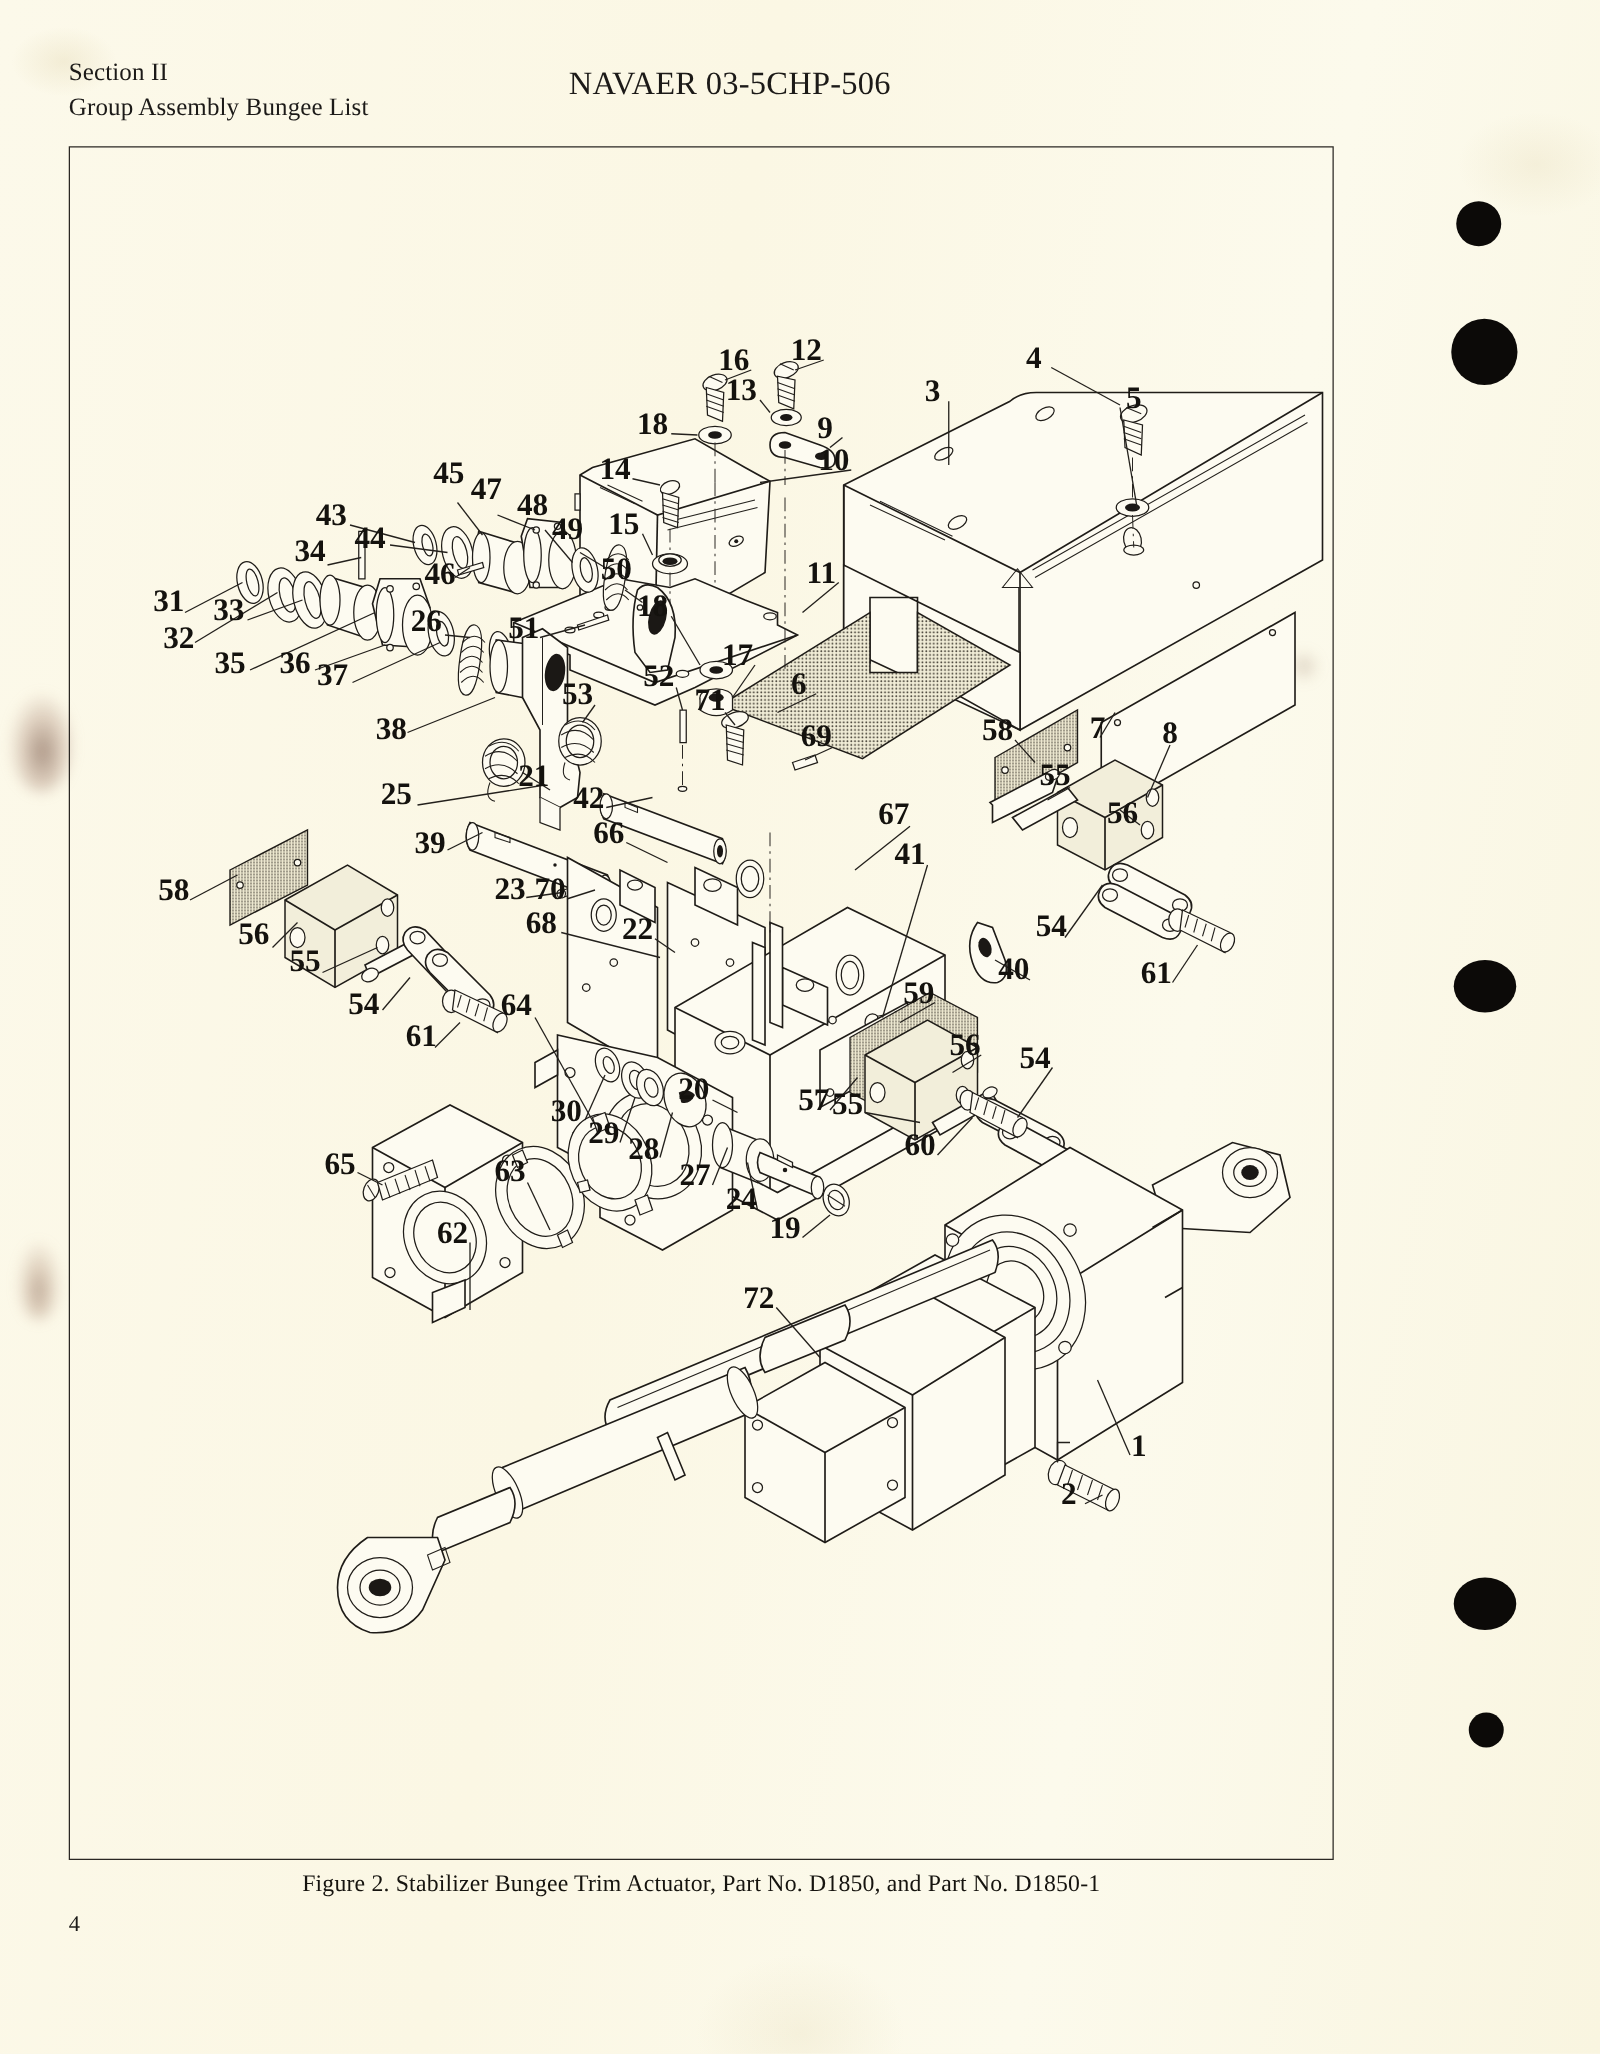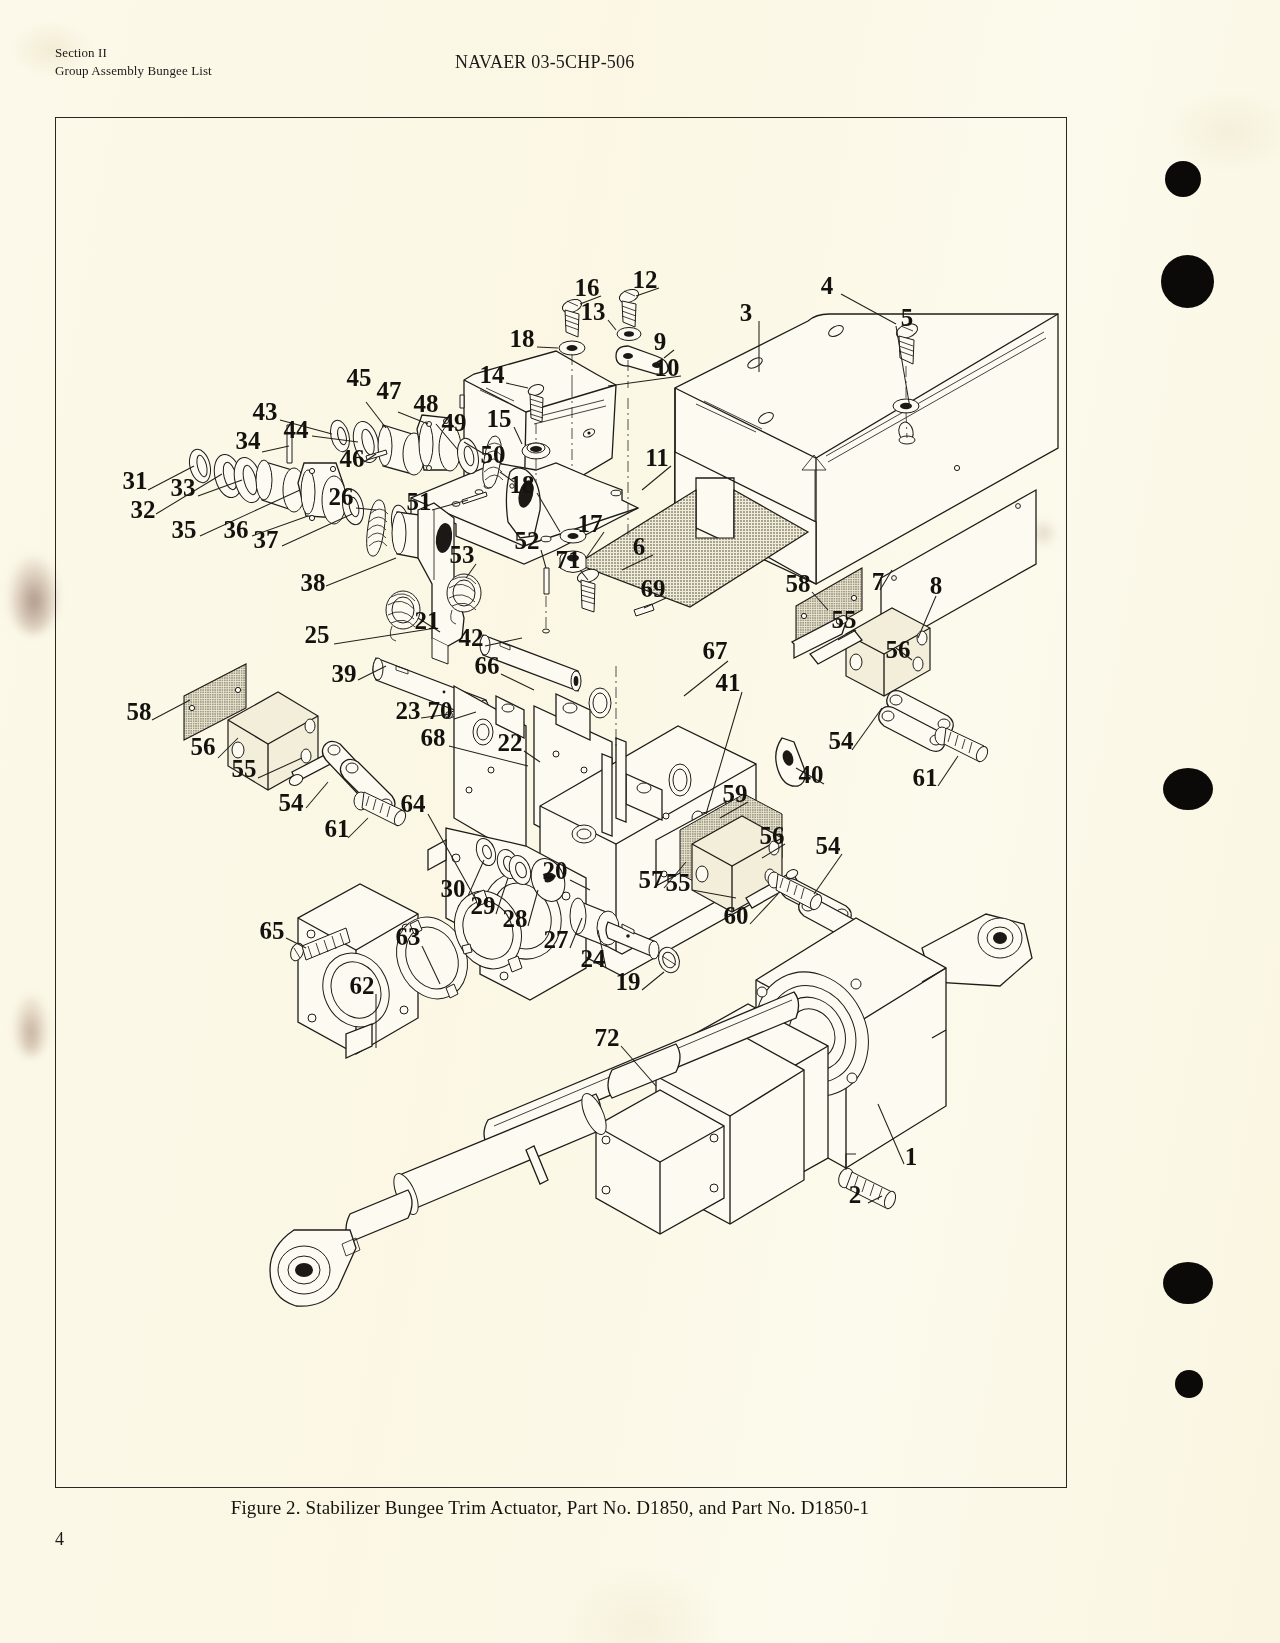--- a/index.html
+++ b/index.html
@@ -24,33 +24,33 @@
   #stain-a{left:8px;top:556px;width:50px;height:78px;
     background:radial-gradient(ellipse at 52% 58%, rgba(120,86,70,.62) 0%, rgba(150,110,92,.34) 38%, rgba(178,140,120,.16) 62%, rgba(200,170,150,0) 80%);}
   #stain-b{left:14px;top:994px;width:34px;height:62px;
     background:radial-gradient(ellipse at 50% 62%, rgba(130,92,72,.5) 0%, rgba(165,125,100,.26) 42%, rgba(200,170,150,0) 78%);}
   #stain-c{left:1030px;top:520px;width:26px;height:26px;
     background:radial-gradient(circle, rgba(150,120,95,.30), rgba(0,0,0,0) 72%);}
 
   
   #page-header{position:absolute;left:0;top:0;width:1280px;height:110px;}
   #hdr-left{position:absolute;left:55px;top:44px;line-height:1.42;
-    font-size:13px;color:#1c1a18;letter-spacing:.1px;}
+    font-size:20px;color:#1c1a18;letter-spacing:.1px;}
   #hdr-left div{white-space:nowrap;}
   #hdr-center{position:absolute;left:455px;top:52px;
-    font-size:18px;color:#1c1a18;letter-spacing:.2px;white-space:nowrap;}
+    font-size:26px;color:#1c1a18;letter-spacing:.2px;white-space:nowrap;}
 
   
   #figure-frame{
     position:absolute;left:55px;top:117px;width:1012px;height:1371px;
     border:1.6px solid #2a2723;background:transparent;box-sizing:border-box;
   }
   #figure-svg{position:absolute;left:0;top:0;width:1012px;height:1371px;display:block;}
   #figure-caption{
-    position:absolute;left:44px;top:1497px;width:1012px;text-align:center;
+    position:absolute;left:55px;top:1497px;width:1012px;text-align:center;
     font-size:19px;color:#16140f;letter-spacing:.15px;white-space:nowrap;
   }
   #page-number{position:absolute;left:55px;top:1529px;font-size:18px;color:#1c1a18;}
 
   
   .punch{position:absolute;background:#0c0a08;border-radius:50%;}
   
   .cal{font-family:"Liberation Serif",serif;font-weight:bold;font-size:25px;fill:#14120e;}
   .ln{stroke:#23201c;stroke-width:1.05;fill:none;}
   .lnt{stroke:#23201c;stroke-width:.85;fill:none;}

